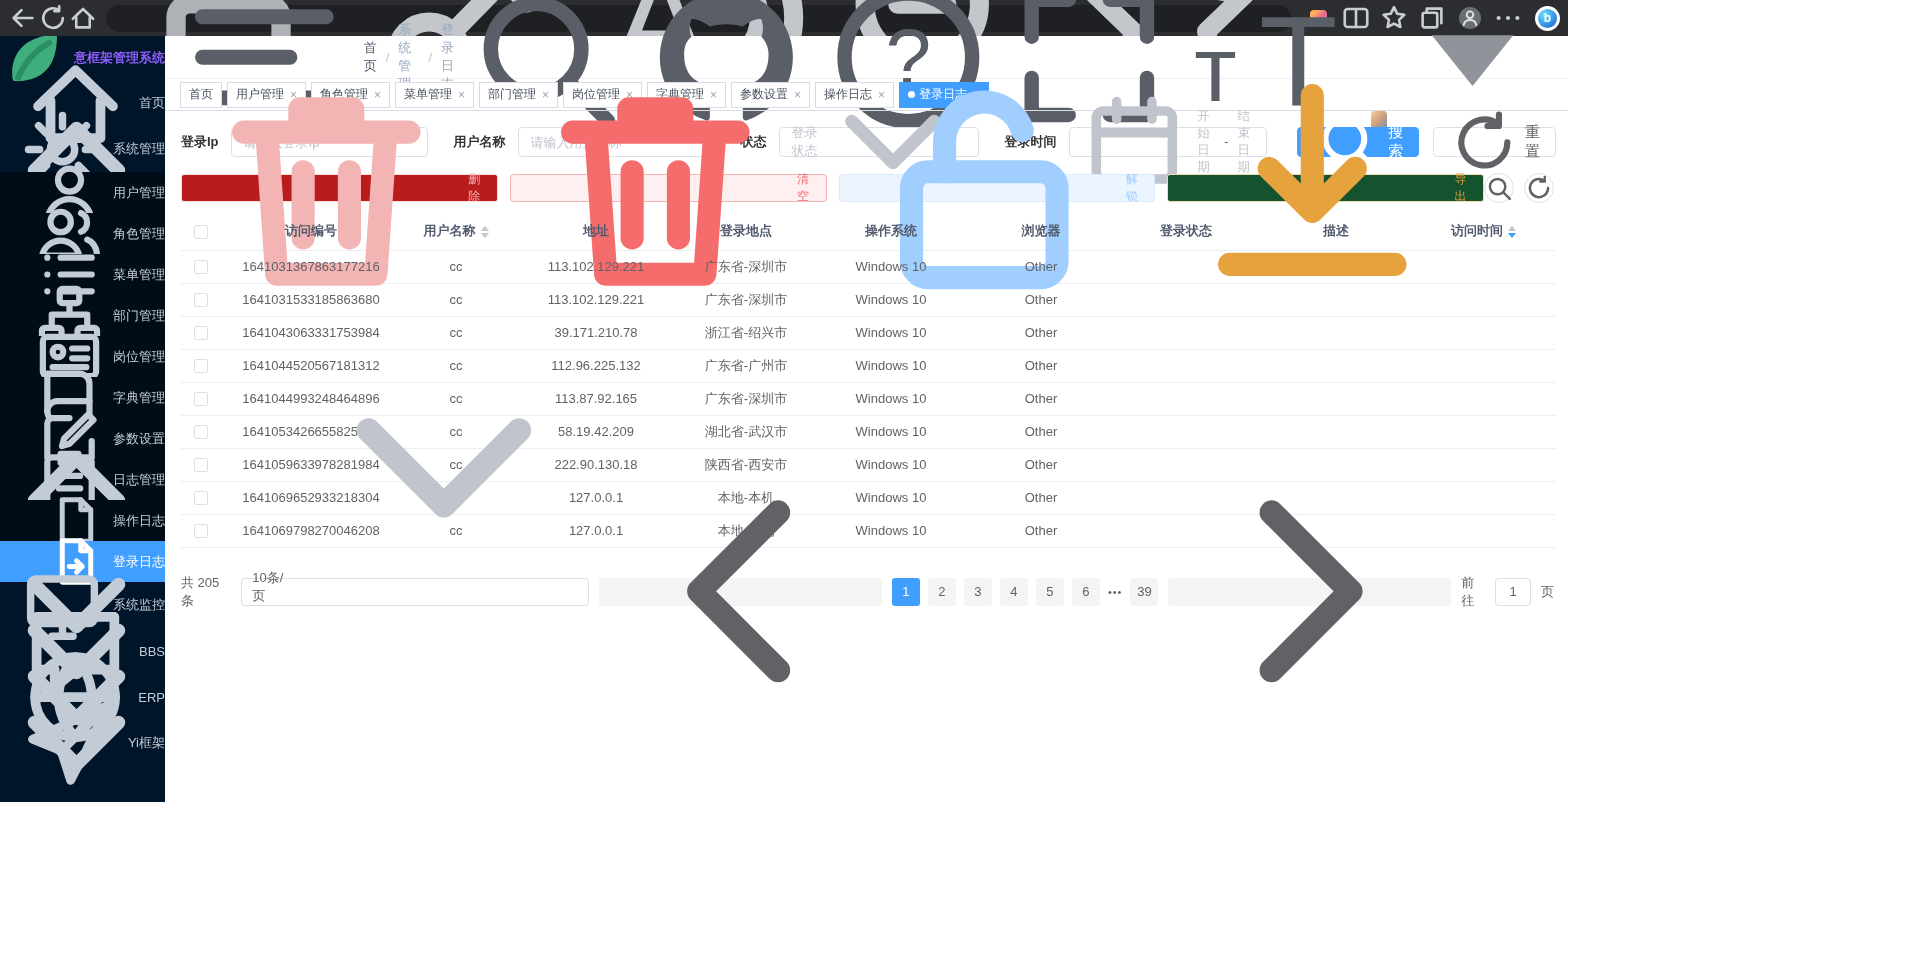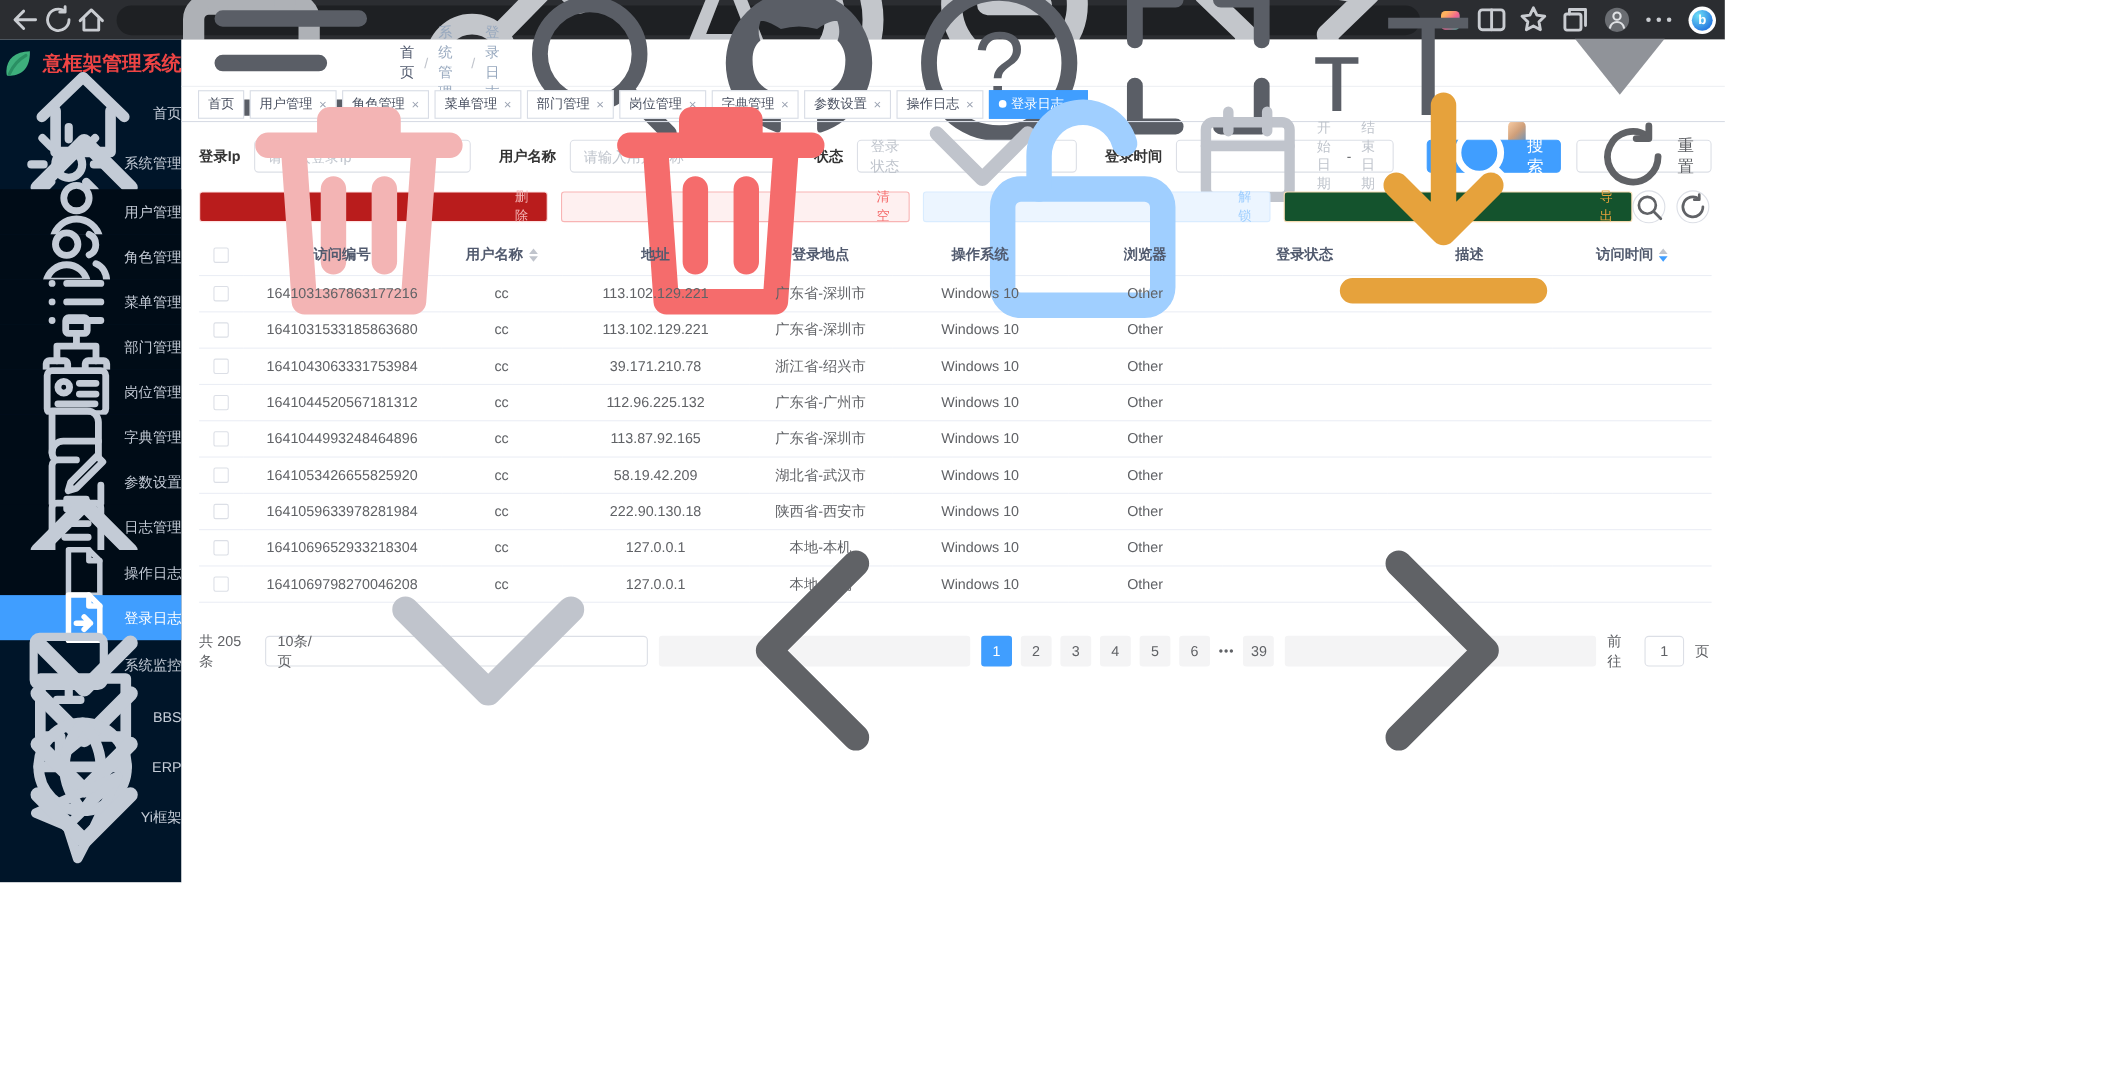--- a/index.html
+++ b/index.html
@@ -30,21 +30,21 @@
   .bing i{font-style:normal;width:19px;height:19px;border-radius:50%;
     background:radial-gradient(circle at 32% 28%,#6ee0f7,#2a7de1 72%);
     color:#fff;font-weight:bold;font-size:12px;display:flex;align-items:center;justify-content:center}
 
   
   .app{display:flex;height:766px}
   .sidebar{width:165px;background:var(--sidebar_bg);flex-shrink:0;overflow:hidden}
   .logo{height:44px;display:flex;align-items:center;justify-content:center;gap:7px}
   .logo .icon{display:flex}
   .logo .icon svg{width:18px;height:18px}
-  .logo-text{color:#ef4444;font-weight:bold;font-size:18px;white-space:nowrap}
+  .logo-text{color:#8b5cf6;font-weight:bold;font-size:13px;white-space:nowrap}
   .menu-item{position:relative;display:flex;align-items:center;height:46px;padding-left:20px;color:#c3cbd6;font-size:13px;cursor:pointer;white-space:nowrap}
   .menu-item .icon{margin-right:8px;display:flex}
   .menu-item .icon svg{width:14px;height:14px}
   .menu-item.sub{height:41px;background:var(--sidebar_sub_bg)}
   .menu-item.lv1{padding-left:34px}
   .menu-item.lv2{padding-left:48px}
   .menu-item.active{background:var(--primary);color:#fff}
   .mi-arrow{position:absolute;right:12px;display:flex}
   .mi-arrow svg{width:11px;height:11px}
 
@@ -110,21 +110,21 @@
   .grid td{height:33px;font-size:13px;color:#606266;text-align:center;border-bottom:1px solid #ebeef5;white-space:nowrap;overflow:hidden}
   .cb{display:inline-block;width:14px;height:14px;border:1px solid #dcdfe6;border-radius:2px;background:#fff;vertical-align:middle;cursor:pointer}
   .carets{display:inline-flex;flex-direction:column;margin-left:5px;vertical-align:middle;cursor:pointer}
   .carets i{width:0;height:0;border-left:4px solid transparent;border-right:4px solid transparent;display:block}
   .carets .cup{border-bottom:5px solid #c0c4cc;margin-bottom:2px}
   .carets .cdn{border-top:5px solid #c0c4cc}
   .carets .cdn.on{border-top-color:var(--primary)}
 
   
   .pagination{display:flex;justify-content:flex-end;align-items:center;gap:10px;margin-top:26px;font-size:13px;color:#606266;padding-right:2px}
-  .page-size{height:28px;border:1px solid #dcdfe6;border-radius:4px;display:flex;align-items:center;gap:14px;padding:0 8px 0 10px;cursor:pointer;color:#606266}
+  .page-size{height:28px;border:1px solid #dcdfe6;border-radius:4px;display:flex;align-items:flex-end;gap:14px;padding:0 8px 0 10px;cursor:pointer;color:#606266}
   .page-size .chev{display:flex;color:#c0c4cc}
   .page-size .chev svg{width:12px;height:12px}
   .pages{display:flex;gap:8px;align-items:center}
   .pg-btn{min-width:28px;height:28px;border:none;background:#f4f4f5;color:#606266;border-radius:3px;font-size:13px;display:inline-flex;align-items:center;justify-content:center;padding:0 4px;cursor:pointer;font-family:inherit}
   .pg-btn svg{width:12px;height:12px}
   .pg-btn.active{background:var(--primary);color:#fff}
   .pg-ellipsis{color:#606266;font-size:11px;letter-spacing:1px;cursor:pointer}
   .goto-input{width:36px;height:28px;border:1px solid #dcdfe6;border-radius:4px;text-align:center;font-size:13px;color:#606266;outline:none;font-family:inherit}
 </style>
 </head>

